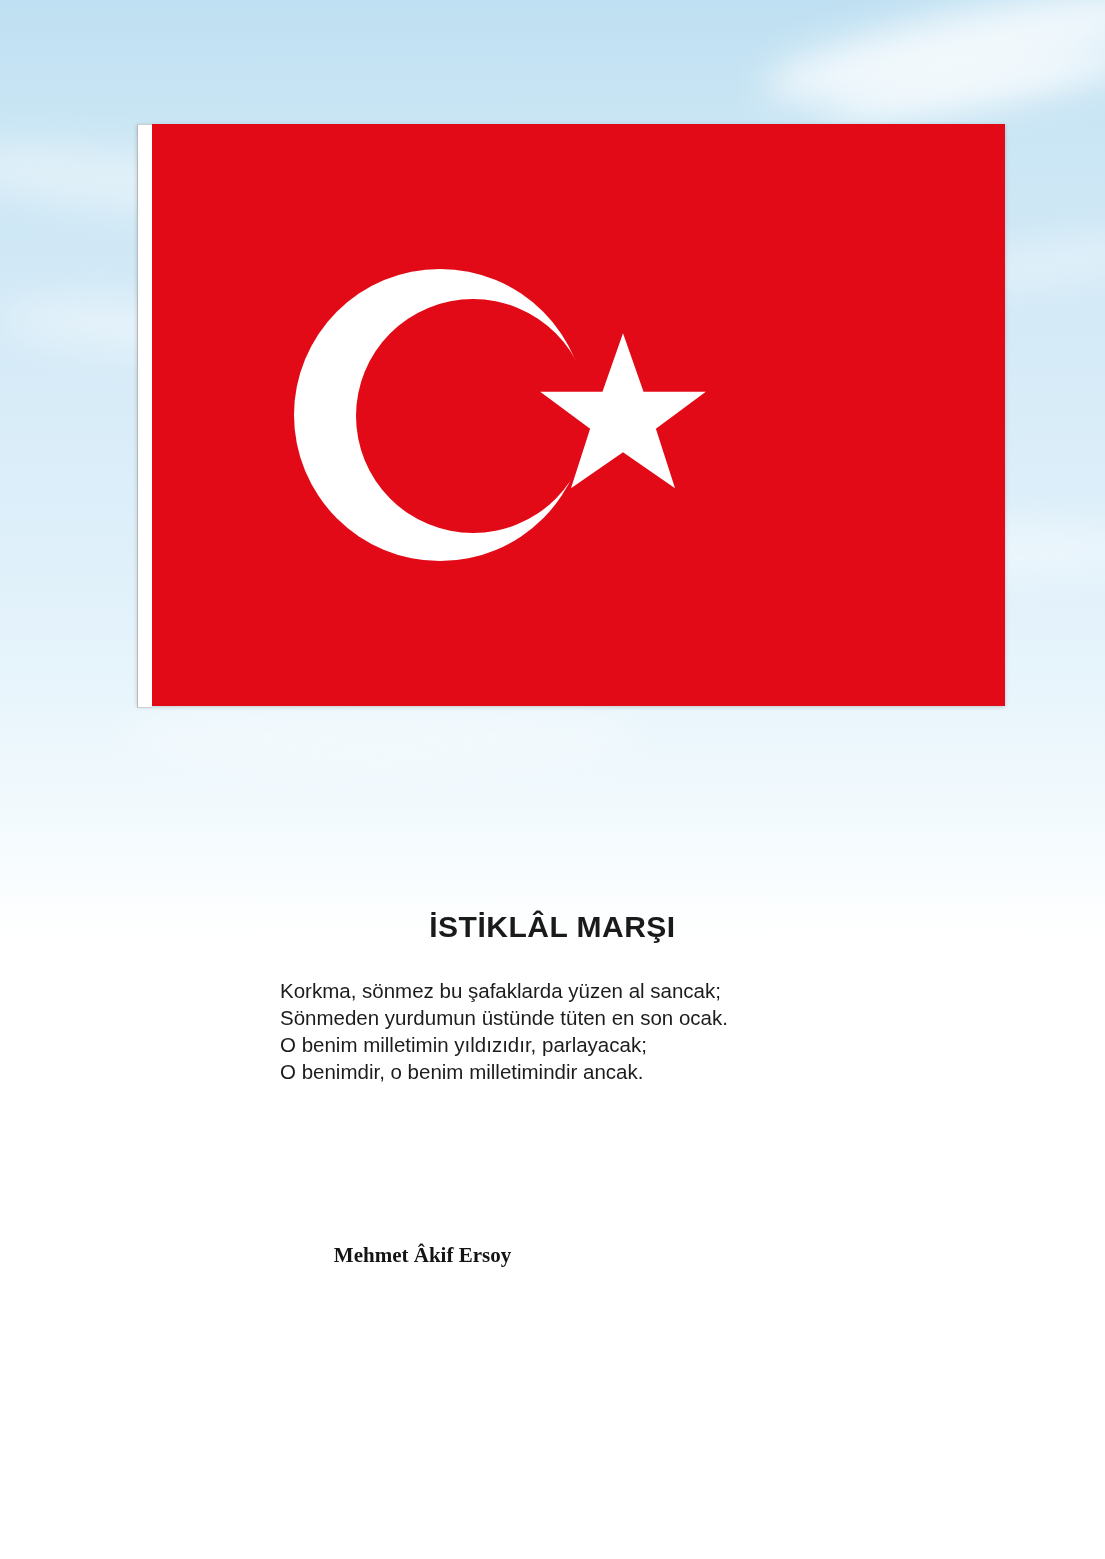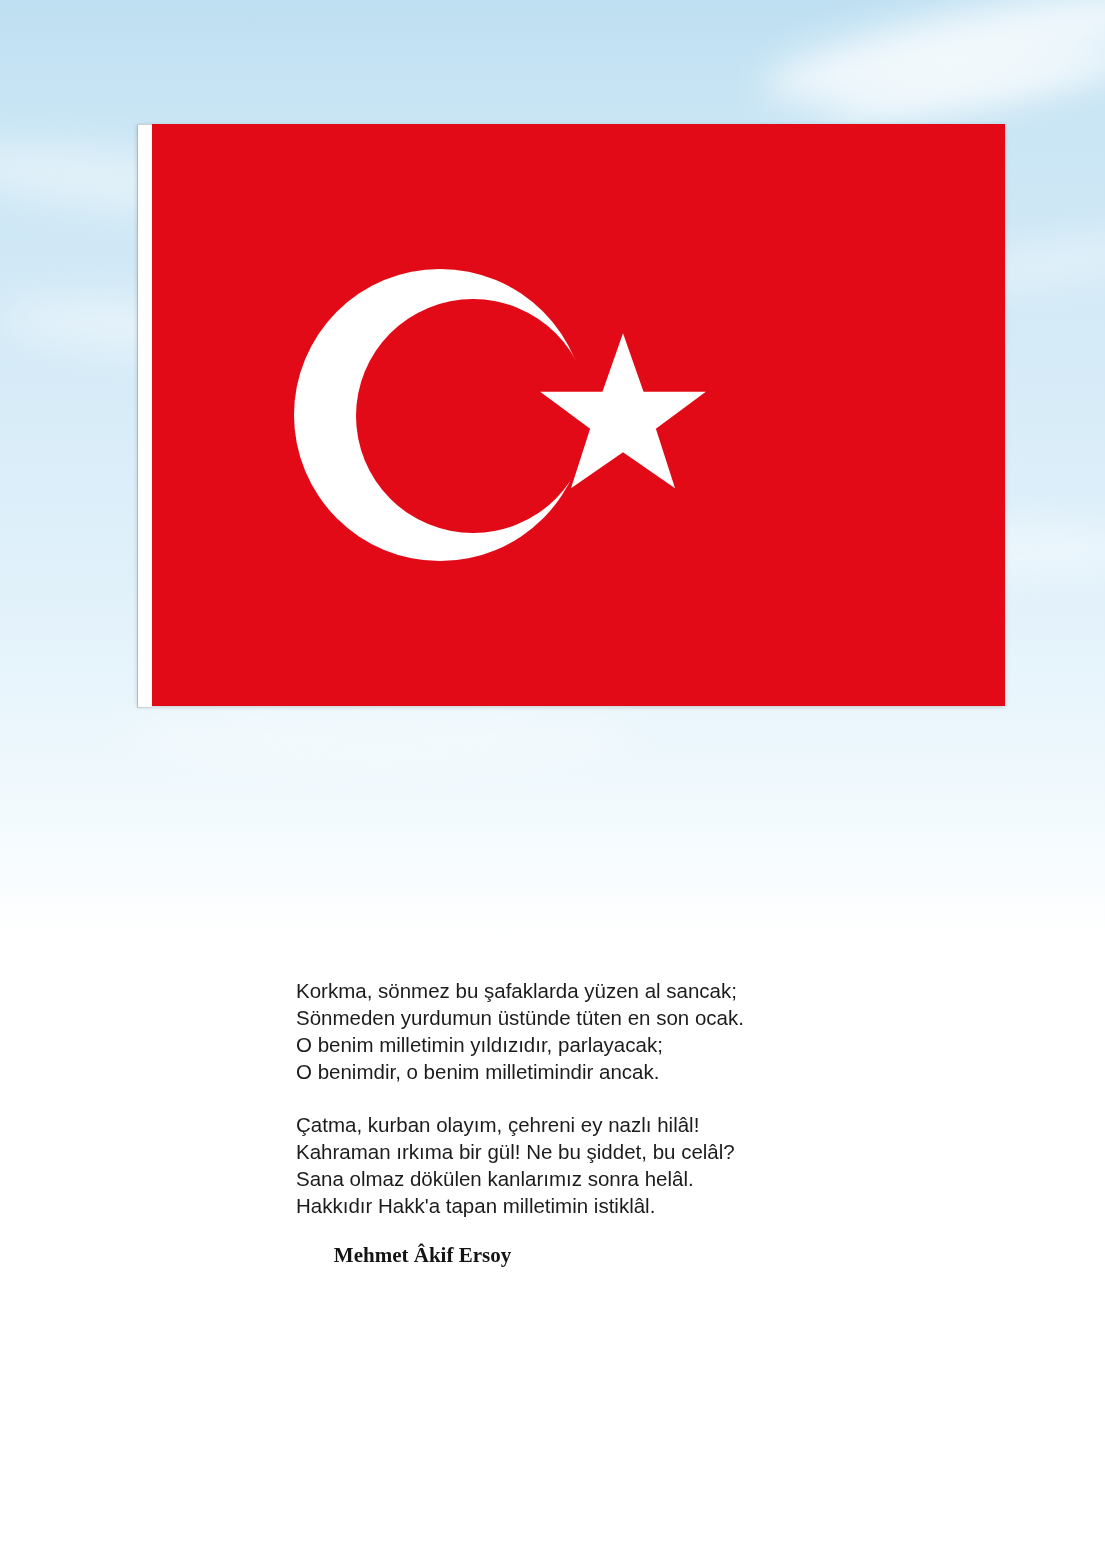--- a/index.html
+++ b/index.html
@@ -129,21 +129,21 @@
     width: 1105px;
     text-align: center;
     font-size: 30px;
     font-weight: bold;
     letter-spacing: 0.5px;
     color: #1a1a1a;
   }
 
   .stanzas {
     position: absolute;
-    left: 296px;
+    left: 280px;
     top: 977px;
     width: 640px;
   }
   .stanza {
     margin: 0 0 26px 0;
     font-size: 20.5px;
     line-height: 27px;
     color: #1c1c1c;
     white-space: pre-line;
   }
@@ -181,28 +181,25 @@
     <div class="flag-field"></div>
     <div class="crescent-outer"></div>
     <div class="crescent-inner"></div>
     <svg class="star" viewBox="0 0 100 100">
       <polygon fill="#ffffff" points="50,3 61.8,36.6 97.6,36.6 68.9,57.9 79.9,92.1 50,71.4 20.1,92.1 31.1,57.9 2.4,36.6 38.2,36.6"></polygon>
     </svg>
     <div class="flag-pole-edge"></div>
   </div>
 
   <div class="content">
+    <div class="anthem-title">İSTİKLÂL MARŞI</div>
 
     <div class="stanzas">
       <p class="stanza">Korkma, sönmez bu şafaklarda yüzen al sancak;
 Sönmeden yurdumun üstünde tüten en son ocak.
 O benim milletimin yıldızıdır, parlayacak;
 O benimdir, o benim milletimindir ancak.</p>
-      <p class="stanza">Çatma, kurban olayım, çehreni ey nazlı hilâl!
-Kahraman ırkıma bir gül! Ne bu şiddet, bu celâl?
-Sana olmaz dökülen kanlarımız sonra helâl.
-Hakkıdır Hakk'a tapan milletimin istiklâl.</p>
     </div>
 
     <div class="author">Mehmet Âkif Ersoy</div>
   </div>
 
 </div>
 
 </body></html>

